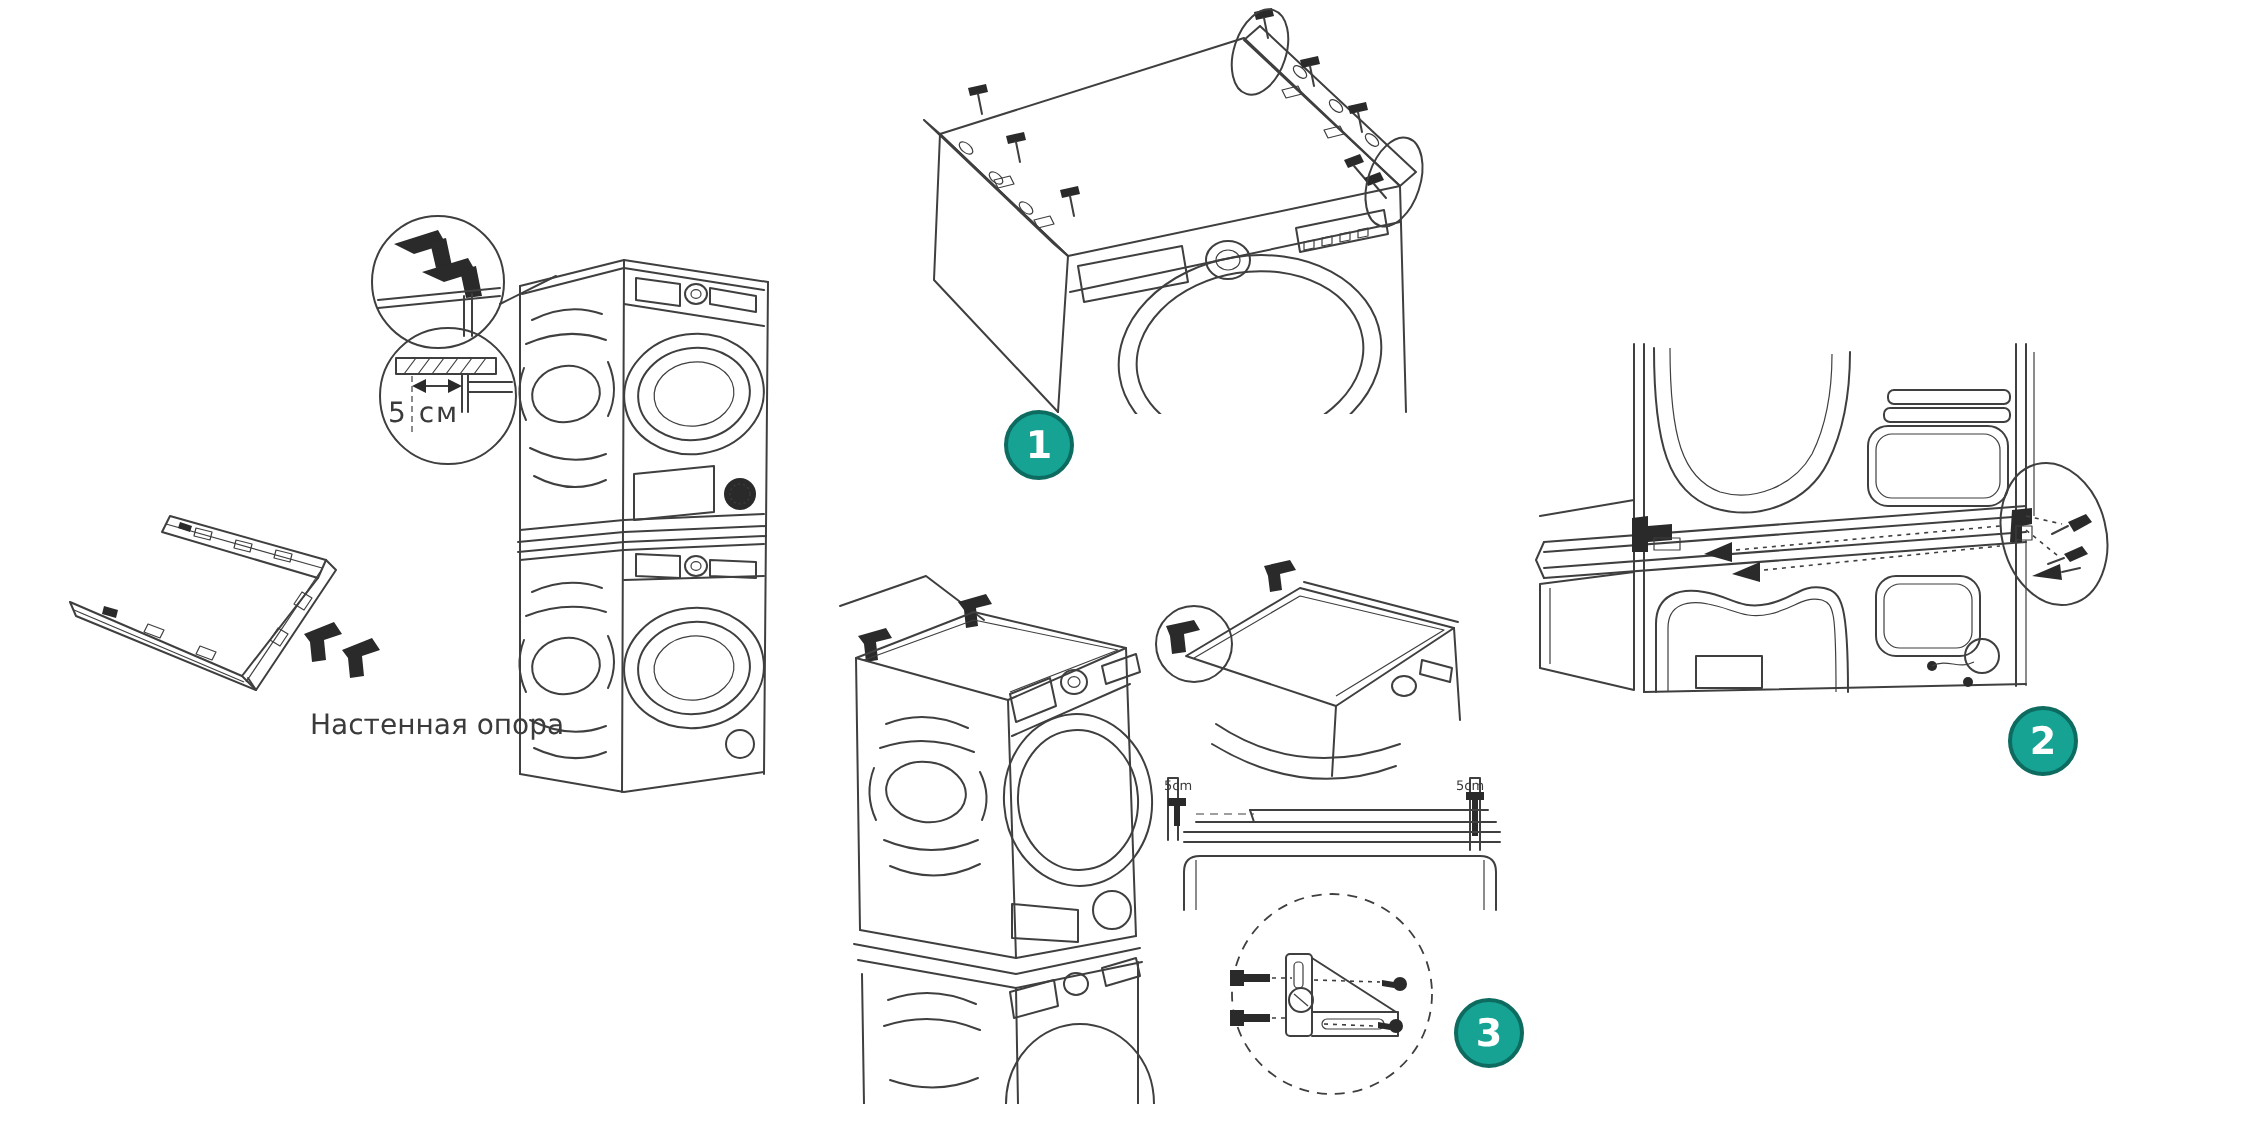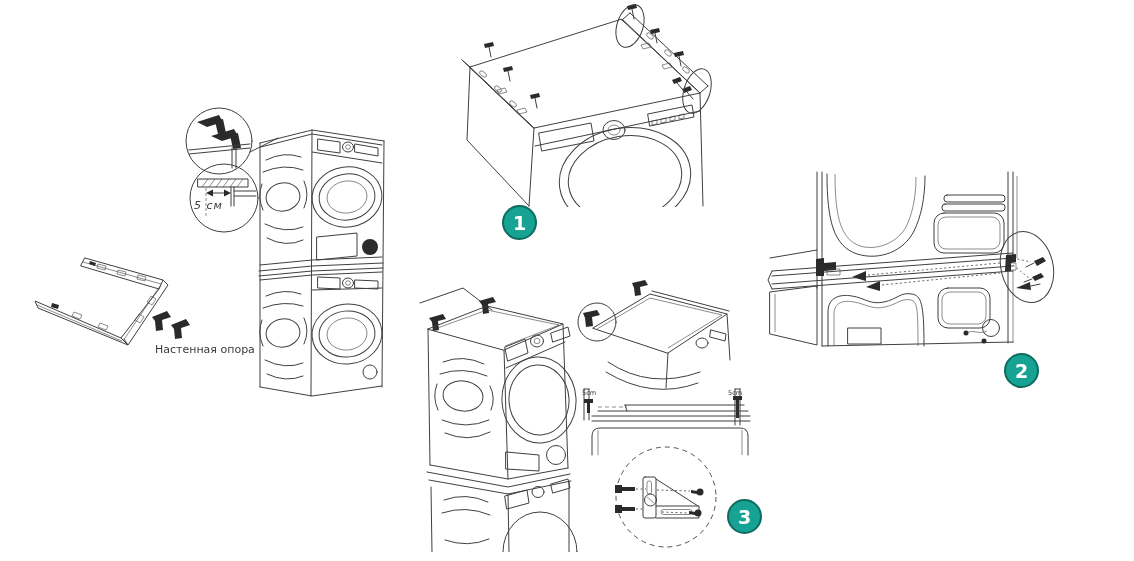--- a/index.html
+++ b/index.html
@@ -9,22 +9,22 @@
   .ln{fill:none;stroke:#3f3f3f;stroke-width:1;stroke-linejoin:round;stroke-linecap:round}
   .lt{fill:none;stroke:#3f3f3f;stroke-width:.6;stroke-linejoin:round}
   .dk{fill:#2a2a2a;stroke:none}
   .dot{fill:none;stroke:#3f3f3f;stroke-width:.8;stroke-dasharray:2 2.5}
   .dsh{fill:none;stroke:#3f3f3f;stroke-width:.9;stroke-dasharray:5 4}
   .badge{position:absolute;width:35px;height:35px;border-radius:50%;
          background:#16a394;border:2px solid #0d6b60;box-sizing:border-box;
          color:#fff;font-weight:bold;font-size:19px;display:flex;align-items:center;
          justify-content:center;font-family:"DejaVu Sans",sans-serif;}
   .lbl{position:absolute;color:#3b3b3b;white-space:nowrap;}
-  .lbl-wall{left:155px;top:343px;font-size:11px;text-align:center;}
-  .lbl-5sm{left:194px;top:199px;font-size:11px;letter-spacing:1px;font-style:italic;}
+  .lbl-wall{left:155px;top:355px;font-size:14px;text-align:center;}
+  .lbl-5sm{left:194px;top:199px;font-size:14px;letter-spacing:1px;}
   .lbl-5cm-l{left:582px;top:389px;font-size:6.5px;}
   .lbl-5cm-r{left:728px;top:389px;font-size:6.5px;}
 </style>
 </head>
 <body>
 
 <div id="stage">
 
 <svg width="1134" height="561" viewBox="0 0 1134 561">
   <defs>

